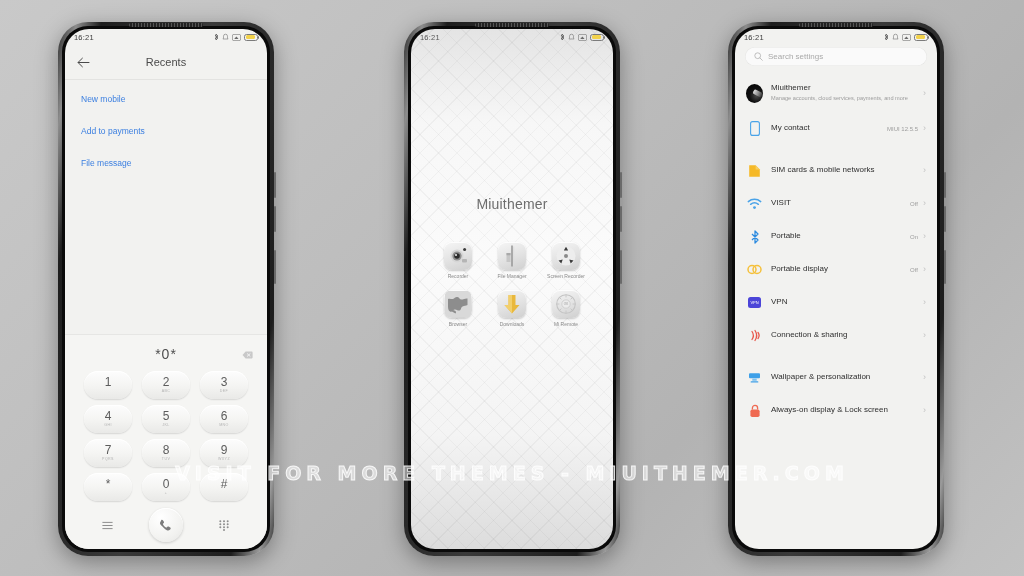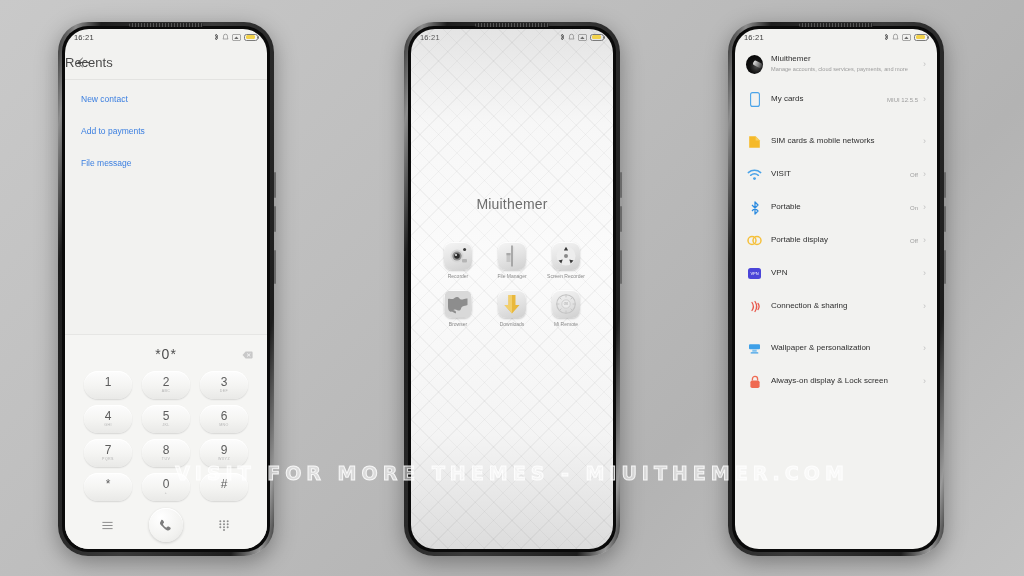--- a/index.html
+++ b/index.html
@@ -56,21 +56,21 @@
     position:relative;box-sizing:border-box;
   }
   .batt:after{content:"";position:absolute;right:-2.2px;top:1.6px;width:1.4px;height:3px;background:#7b7b7b;border-radius:0 1px 1px 0;}
   .batt i{position:absolute;left:.8px;top:.8px;bottom:.8px;width:9px;background:#f2d24b;border-radius:1.5px;display:block;}
 
   
   #phone1{left:58px;top:22px;}
   .p1 .screen{background:#f2f2f0;display:flex;flex-direction:column;}
   .appbar{height:34px;display:flex;align-items:center;padding:0 10px;position:relative;border-bottom:1px solid #e3e3e1;}
   .back-arrow{width:16px;height:16px;display:flex;align-items:center;justify-content:center;}
-  .appbar-title{position:absolute;left:0;right:0;text-align:left;font-size:13px;color:#4a4a4a;pointer-events:none;}
+  .appbar-title{position:absolute;left:0;right:0;text-align:center;font-size:11px;color:#4a4a4a;pointer-events:none;}
   .link-list{padding:14px 16px 0;flex:0 0 auto;}
   .link-list .lk{color:#3b7fe0;font-size:8.5px;margin-bottom:22px;}
   .dial-spacer{flex:1;}
   .dial-area{background:#f5f5f3;border-top:1px solid #e6e6e4;padding-top:6px;}
   .dial-display{height:26px;display:flex;align-items:center;justify-content:center;position:relative;}
   .dial-number{font-size:14px;color:#4d4d4d;letter-spacing:1px;}
   .backspace{position:absolute;right:14px;top:50%;transform:translateY(-50%);}
   .keypad{display:grid;grid-template-columns:repeat(3,1fr);row-gap:6px;padding:4px 14px 0;justify-items:center;}
   .key{
     width:48px;height:28px;border-radius:14px;
@@ -182,21 +182,21 @@
       <div class="appbar">
         <div class="back-arrow">
           <svg width="13" height="11" viewBox="0 0 13 11">
               <path d="M5.4 1.2L1 5.5l4.4 4.3M1 5.5h11" stroke="#4a4a4a" stroke-width="1" fill="none" stroke-linecap="round" stroke-linejoin="round"></path>
             </svg>
         </div>
         <div class="appbar-title">Recents</div>
       </div>
 
       <div class="link-list">
-        <div class="lk">New contact</div>
+        <div class="lk">New mobile</div>
         <div class="lk">Add to payments</div>
         <div class="lk">File message</div>
       </div>
 
       <div class="dial-spacer"></div>
 
       <div class="dial-area">
         <div class="dial-display">
           <span class="dial-number">*0*</span>
           <span class="backspace">
@@ -426,20 +426,27 @@
               <rect x=".4" y=".4" width="8.2" height="6.2" rx="1.4" stroke="#6a6a6a" stroke-width=".6" fill="none"></rect>
               <path d="M2.2 5L4.4 2.4 6.6 5z" fill="#6a6a6a"></path>
             </svg>
           <span class="batt">
               <i></i>
             </span>
         </span>
       </div>
 
 
+      <div class="search">
+        <svg width="9" height="9" viewBox="0 0 9 9">
+            <circle cx="3.7" cy="3.7" r="2.9" stroke="#b0b0b0" stroke-width=".8" fill="none"></circle>
+            <path d="M5.9 5.9L8.3 8.3" stroke="#b0b0b0" stroke-width=".8" stroke-linecap="round"></path>
+          </svg>
+        <span>Search settings</span>
+      </div>
 
       <div class="set-list">
 
         <div class="set-row" style="min-height:38px;">
           <div class="set-ico">
               <div class="avatar"></div>
             </div>
           <div class="set-main">
             <div class="set-lbl">Miuithemer</div>
             <div class="set-sub">Manage accounts, cloud services, payments, and more</div>
@@ -447,21 +454,21 @@
           <span class="chev">›</span>
         </div>
 
         <div class="set-row">
           <div class="set-ico">
             <svg width="10" height="15" viewBox="0 0 10 15">
                 <rect x=".6" y=".6" width="8.8" height="13.8" rx="2" stroke="#4aa3e8" stroke-width="1.1" fill="none"></rect>
               </svg>
           </div>
           <div class="set-main">
-            <div class="set-lbl">My cards</div>
+            <div class="set-lbl">My contact</div>
           </div>
           <span class="set-val">MIUI 12.5.5</span>
           <span class="chev">›</span>
         </div>
 
         <div class="gap"></div>
 
         <div class="set-row">
           <div class="set-ico">
             <svg width="13" height="14" viewBox="0 0 13 14">

